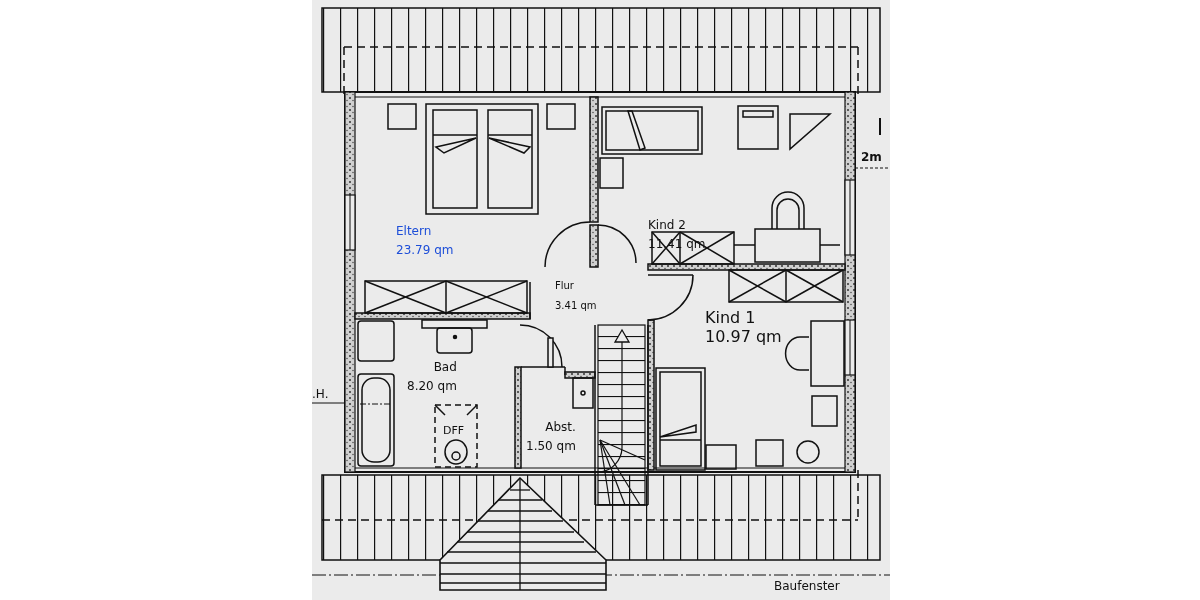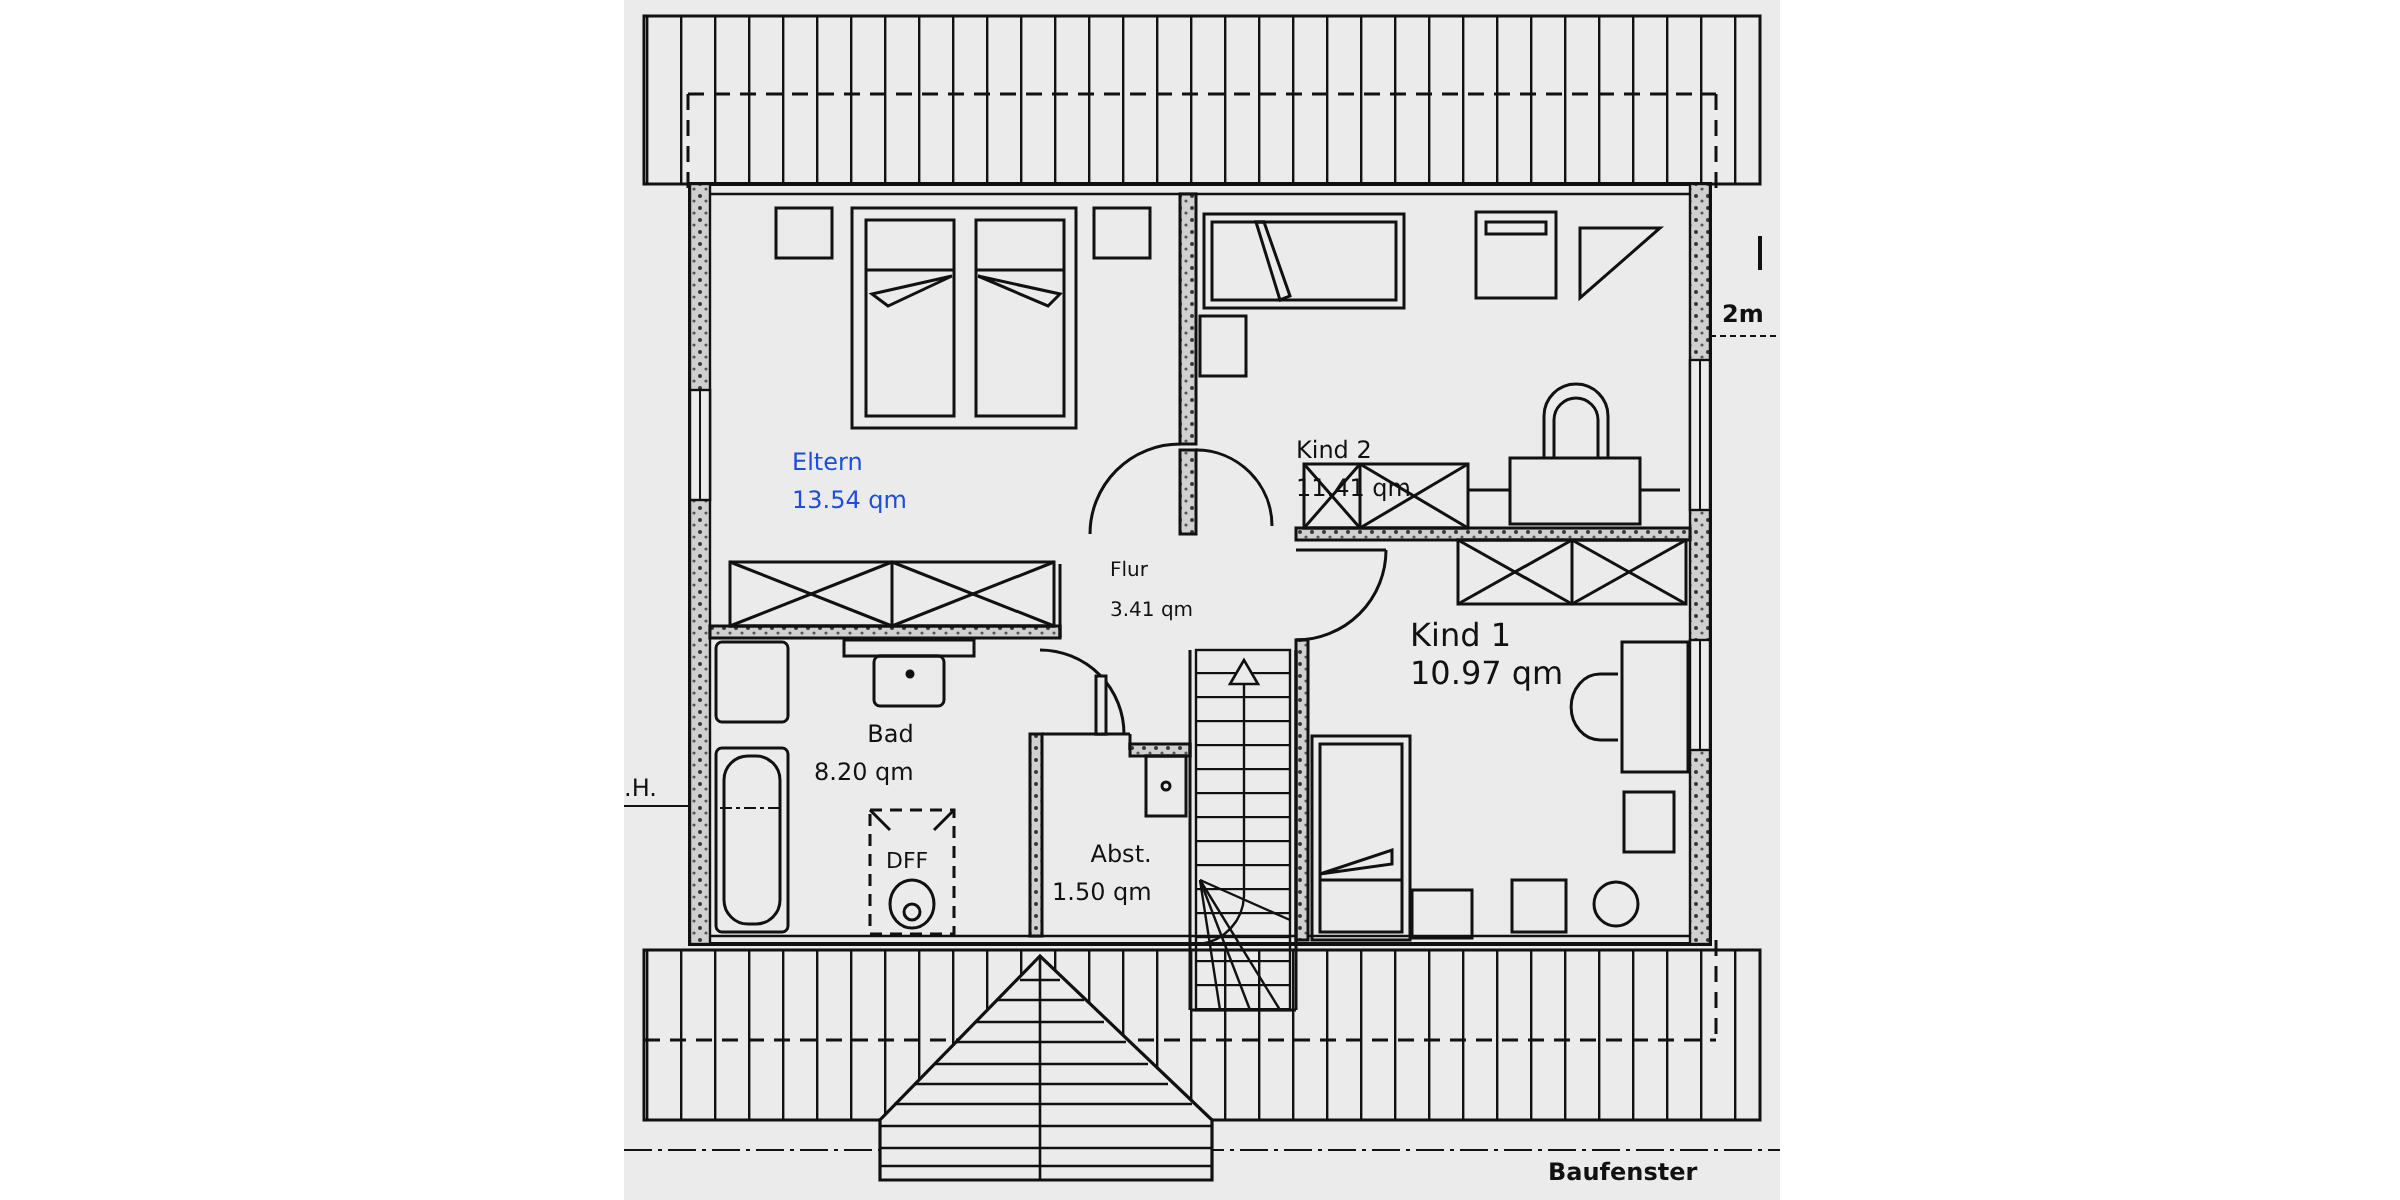--- a/index.html
+++ b/index.html
@@ -216,21 +216,21 @@
     <line x1="855" y1="168" x2="890" y2="168" stroke-dasharray="3,2"></line>
     <line x1="312" y1="403" x2="345" y2="403"></line>
     <line x1="880" y1="118" x2="880" y2="135" stroke-width="2"></line>
     <line x1="360" y1="404" x2="390" y2="404" stroke-dasharray="6,2,2,2"></line>
   </g>
 </svg>
 
 
 <div style="position:absolute; left:84px; top:222px; font-size:12px; line-height:19px; color:#1d4ed8;">
   <div>Eltern</div>
-  <div>13.54 qm</div>
+  <div>23.79 qm</div>
 </div>
 <div style="position:absolute; left:336px; top:176px; font-size:12px; line-height:19px; color:#111;margin-top:40px;">
   <div>Kind 2</div>
   <div>11.41 qm</div>
 </div>
 <div style="position:absolute; left:243px; top:276px; font-size:10px; line-height:20px; color:#111;">
   <div>Flur</div>
   <div>3.41 qm</div>
 </div>
 <div style="position:absolute; left:393px; top:308px; font-size:16px; line-height:19px; color:#111;">
@@ -240,16 +240,16 @@
 <div style="position:absolute; left:95px; top:358px; font-size:12px; line-height:19px; color:#111;text-align:right;">
   <div>Bad</div>
   <div>8.20 qm</div>
 </div>
 <div style="position:absolute; left:214px; top:418px; font-size:12px; line-height:19px; color:#111;text-align:right;">
   <div>Abst.</div>
   <div>1.50 qm</div>
 </div>
 
 <div style="position:absolute; left:131px; top:424px; font-size:11px; color:#111;">DFF</div>
-<div style="position:absolute; left:462px; top:579px; font-size:12px; color:#111;font-weight:bold;">Baufenster</div>
+<div style="position:absolute; left:462px; top:579px; font-size:12px; color:#111;">Baufenster</div>
 <div style="position:absolute; left:549px; top:150px; font-size:12px; font-weight:bold; color:#111;">2m</div>
 <div style="position:absolute; left:0px; top:387px; font-size:12px; color:#111;">.H.</div>
 </div>
 
 </body></html>

